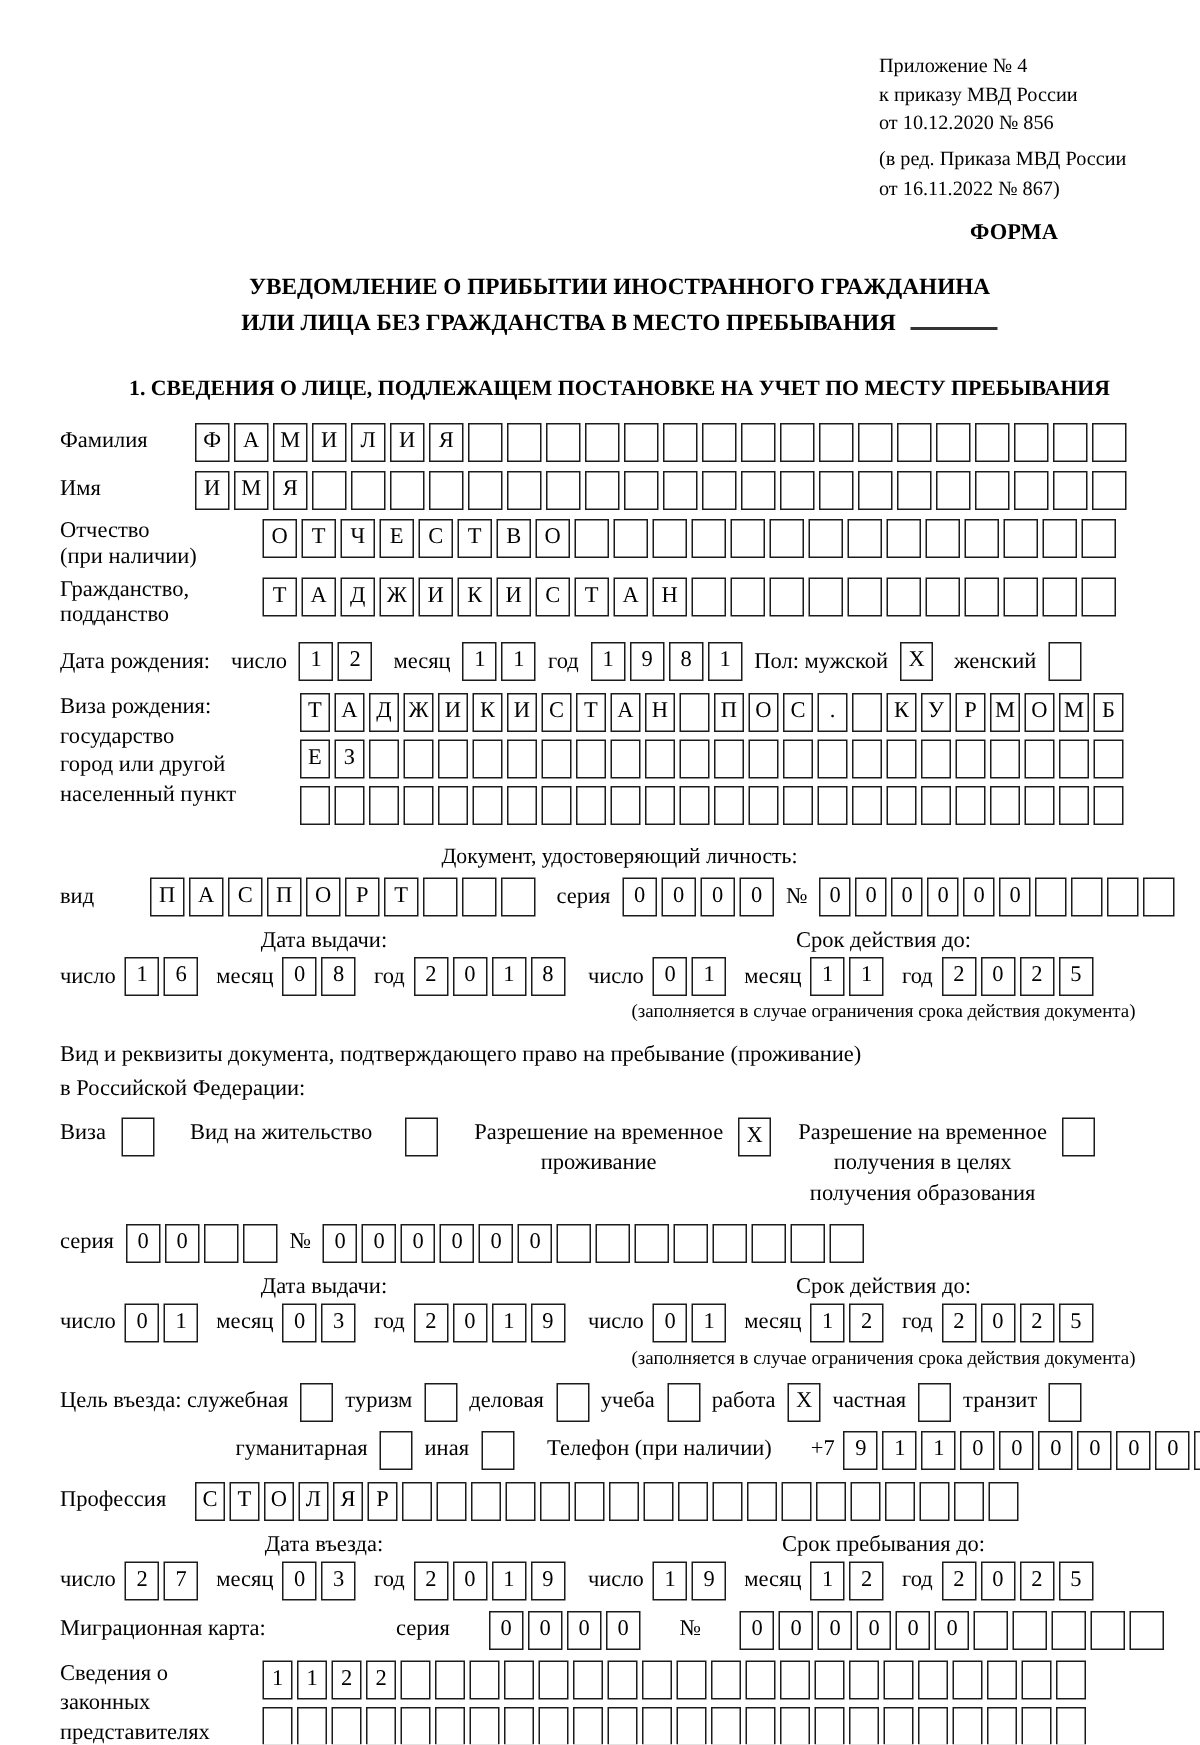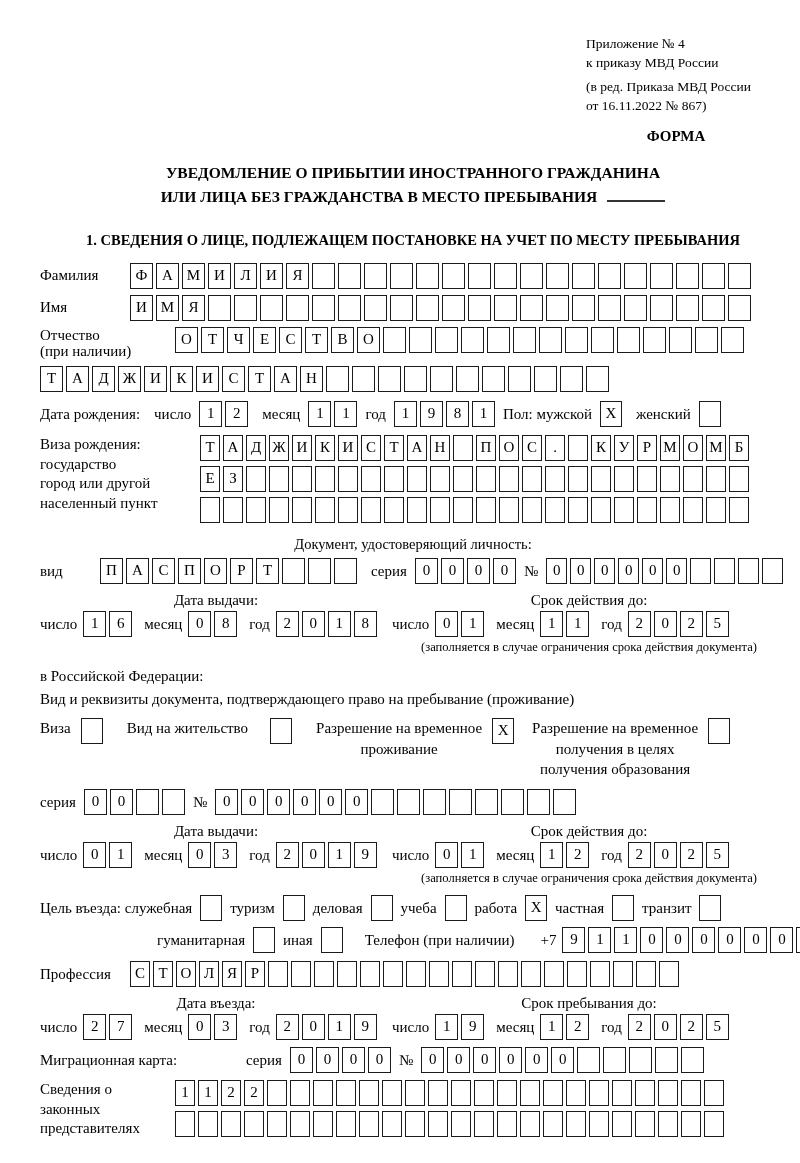--- a/index.html
+++ b/index.html
@@ -56,20 +56,21 @@
   .restext{margin-top:10px;line-height:1.5;}
 </style>
 </head>
 <body>
 
 <div class="page">
 
   <div class="hdr">
     <div>Приложение № 4</div>
     <div>к приказу МВД России</div>
+    <div>от 10.12.2020 № 856</div>
     <div class="rev">(в ред. Приказа МВД России</div>
     <div>от 16.11.2022 № 867)</div>
   </div>
   <div class="forma">ФОРМА</div>
 
   <div class="title">
     <div>УВЕДОМЛЕНИЕ О ПРИБЫТИИ ИНОСТРАННОГО ГРАЖДАНИНА</div>
     <div><span>ИЛИ ЛИЦА БЕЗ ГРАЖДАНСТВА В МЕСТО ПРЕБЫВАНИЯ</span><span class="blank"></span></div>
   </div>
 
@@ -160,20 +161,24 @@
         <span class="cell"></span>
         <span class="cell"></span>
         <span class="cell"></span>
         <span class="cell"></span>
         <span class="cell"></span>
         <span class="cell"></span>
       </span>
   </div>
 
   <div class="row top">
+    <span class="lbl w135 twoline">
+      <div>Гражданство,</div>
+      <div>подданство</div>
+    </span>
     <span class="cells">
         <span class="cell">Т</span>
         <span class="cell">А</span>
         <span class="cell">Д</span>
         <span class="cell">Ж</span>
         <span class="cell">И</span>
         <span class="cell">К</span>
         <span class="cell">И</span>
         <span class="cell">С</span>
         <span class="cell">Т</span>
@@ -387,22 +392,22 @@
             <span class="cell">0</span>
             <span class="cell">2</span>
             <span class="cell">5</span>
           </span>
       </div>
       <div class="note">(заполняется в случае ограничения срока действия документа)</div>
     </div>
   </div>
 
   <div class="restext">
+    <div>Вид и реквизиты документа, подтверждающего право на пребывание (проживание)</div>
     <div>в Российской Федерации:</div>
-    <div>Вид и реквизиты документа, подтверждающего право на пребывание (проживание)</div>
   </div>
 
   <div class="permits">
     <span class="pl">Виза</span>
     <span class="cbx"></span>
     <span class="pl" style="margin-left:14px;">Вид на жительство</span>
     <span class="cbx" style="margin-left:22px;"></span>
     <span class="pl" style="margin-left:14px;">
       <div>Разрешение на временное</div>
       <div>проживание</div>
@@ -599,21 +604,21 @@
         <span class="cells">
             <span class="cell">2</span>
             <span class="cell">0</span>
             <span class="cell">2</span>
             <span class="cell">5</span>
           </span>
       </div>
     </div>
   </div>
 
-  <div class="row" style="margin-top:7px;">
+  <div class="row" style="margin-top:7px;gap:18px;">
     <span class="lbl w170">Миграционная карта:</span>
     <span class="lbl mr8" style="margin-left:36px;">серия</span>
     <span class="cells">
         <span class="cell">0</span>
         <span class="cell">0</span>
         <span class="cell">0</span>
         <span class="cell">0</span>
       </span>
     <span class="lbl ml8 mr8">№</span>
     <span class="cells">

